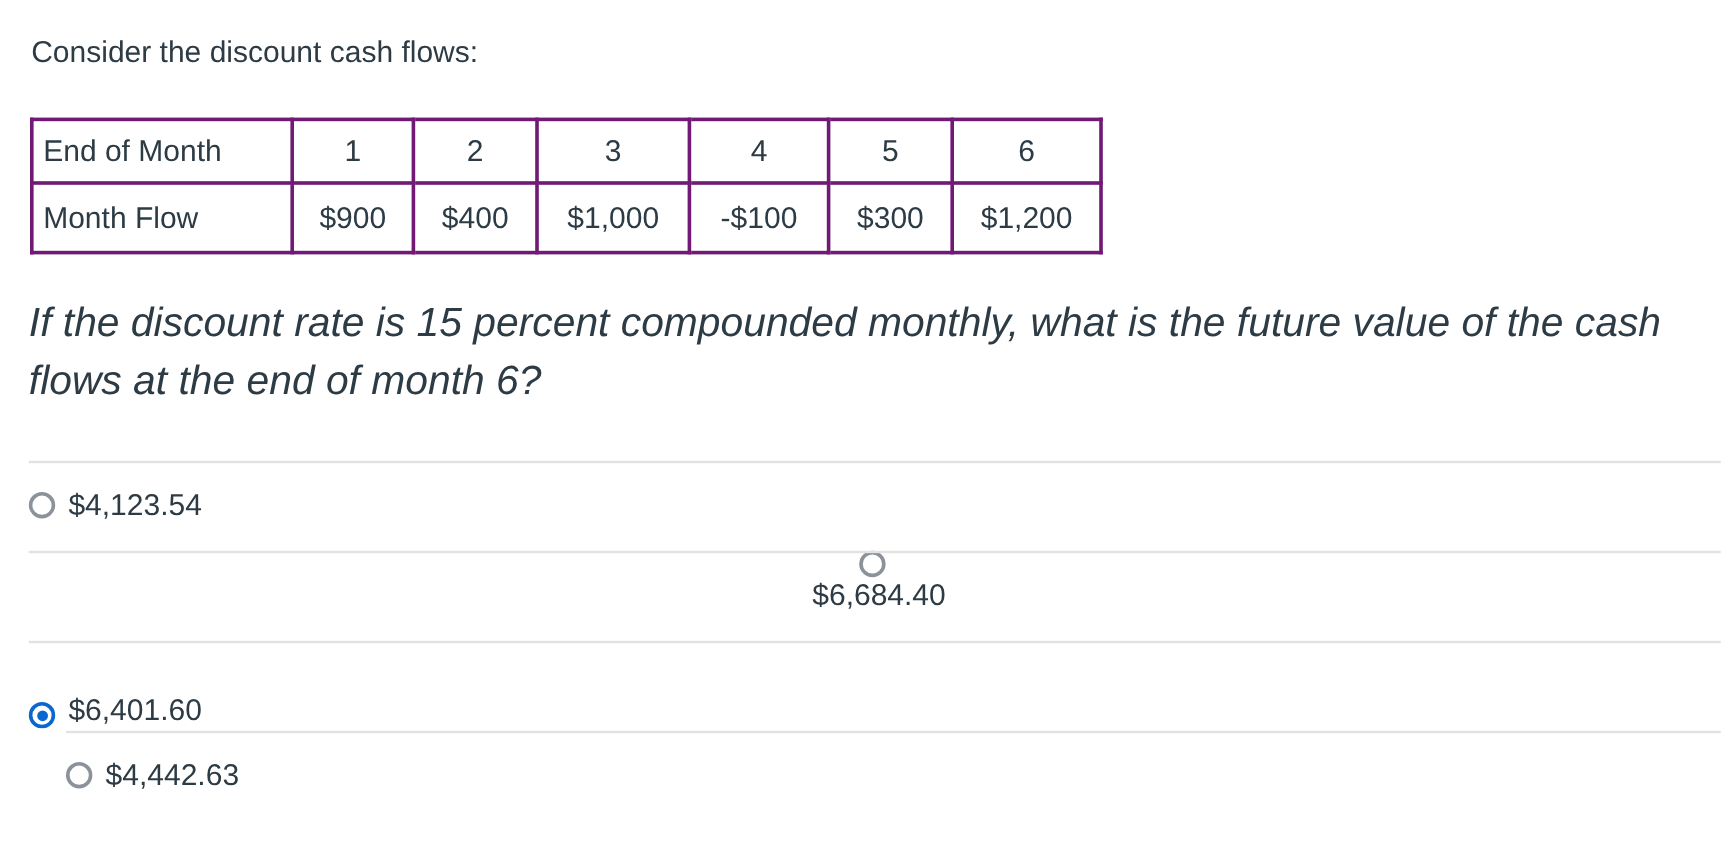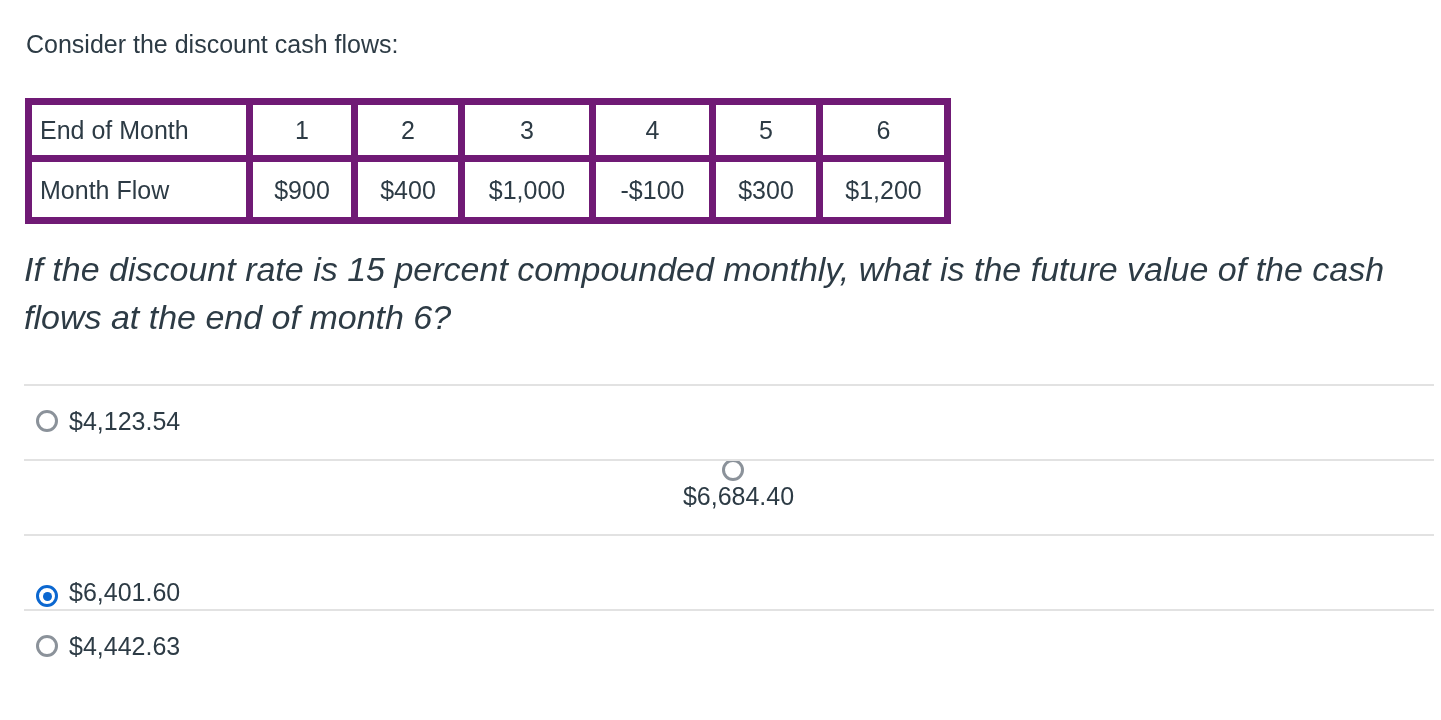--- a/index.html
+++ b/index.html
@@ -39,21 +39,21 @@
     position: absolute;
     left: 25px;
     top: 98px;
   }
   table.cf-table {
     border-collapse: collapse;
     table-layout: fixed;
     color: #2d3b45;
   }
   table.cf-table td {
-    border: 7px solid #701a75;
+    border: 3px solid #701a75;
     font-size: 25px;
     line-height: 28px;
     padding: 0 8px;
     text-align: center;
     vertical-align: middle;
     white-space: nowrap;
     background: #ffffff;
   }
   table.cf-table tr.row-head td { height: 50px; }
   table.cf-table tr.row-flow td { height: 55px; }
@@ -89,21 +89,21 @@
     top: 382px;
     width: 1441px;
   }
   .option-row {
     position: relative;
     height: 75px;
     display: flex;
     align-items: center;
     border-top: 2px solid #e2e2e2;
     box-sizing: border-box;
-    padding-left: 36px;
+    padding-left: 24px;
     background: #ffffff;
   }
   .radio {
     flex: 0 0 auto;
     width: 22px;
     height: 22px;
     border-radius: 50%;
     box-sizing: border-box;
     border: 3px solid #8b929a;
     background: #ffffff;
@@ -188,21 +188,21 @@
       <span class="option-label">$6,684.40</span>
     <div style="position: absolute; left: 24px; right: 7px; top: 0px; height: 2px; background: rgb(226, 226, 226);"></div>
       </div>
 
     <div class="option-row selected" style="border-top-color: transparent; align-items: flex-end;">
       <span class="radio"></span>
       <span class="option-label">$6,401.60</span>
     <div style="position: absolute; left: 24px; right: 7px; top: 0px; height: 2px; background: rgb(226, 226, 226);"></div>
       </div>
 
-    <div class="option-row" style="border-top-color: transparent;">
+    <div class="option-row" style="border-top-color: transparent; margin-left: 31px;">
       <span class="radio"></span>
       <span class="option-label">$4,442.63</span>
     <div style="position: absolute; left: 24px; right: 7px; top: 0px; height: 2px; background: rgb(226, 226, 226);"></div>
       </div>
 
   </div>
 
 </div>
 
 </body></html>

